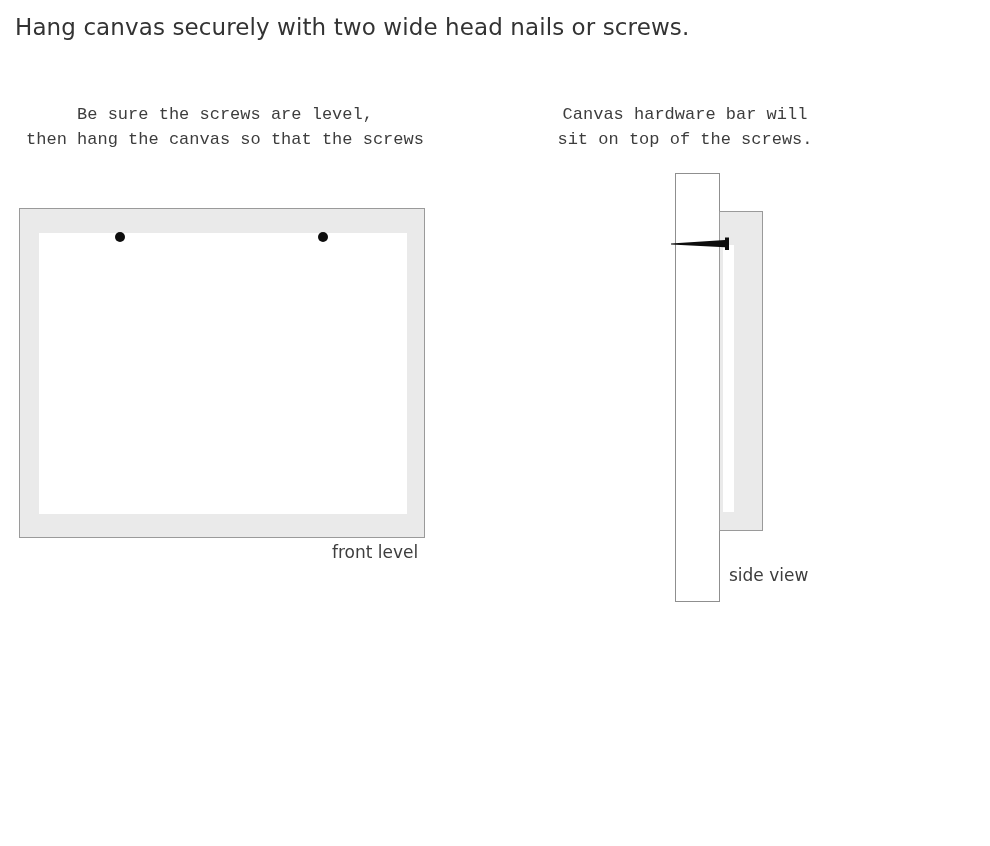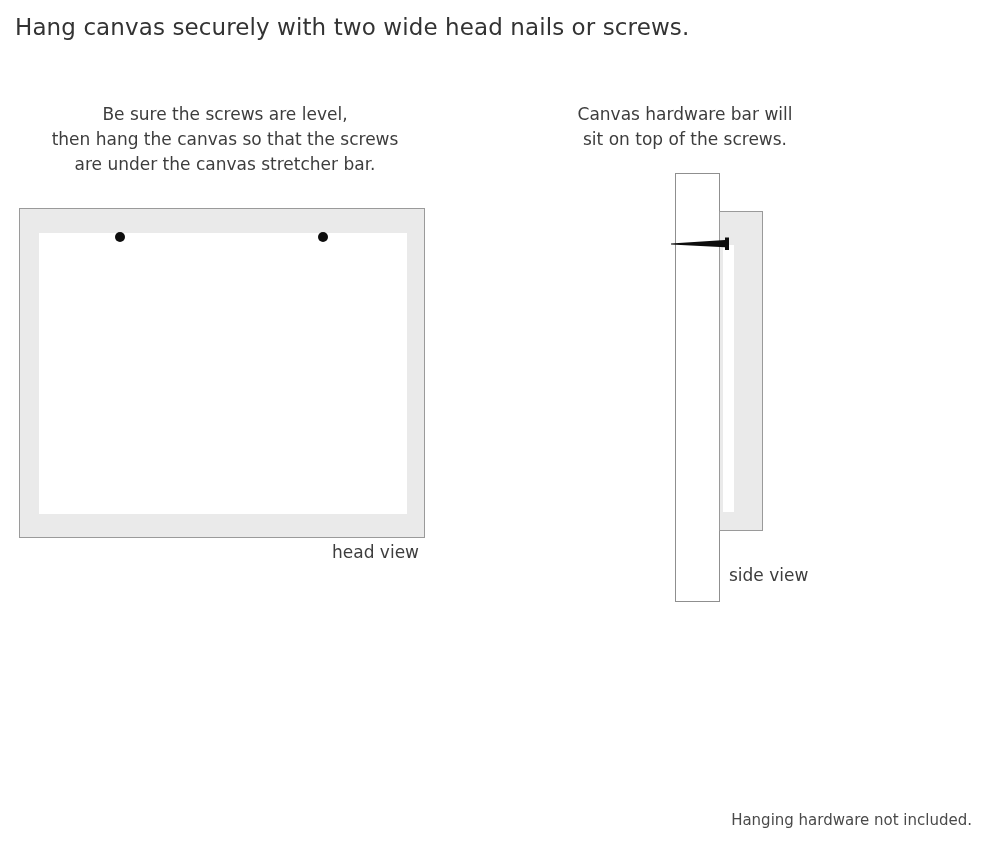--- a/index.html
+++ b/index.html
@@ -31,20 +31,21 @@
   }
 
   
   .caption {
     position: absolute;
     font-size: 17px;
     line-height: 25px;
     color: #3d3d3d;
     text-align: center;
     white-space: nowrap;
+    font-family: Liberation Mono, monospace;
   }
   .caption-left {
     left: 20px;
     top: 102px;
     width: 410px;
   }
   .caption-right {
     left: 545px;
     top: 102px;
     width: 280px;
@@ -143,40 +144,38 @@
   .footer .line { display: block; }
 </style>
 </head>
 <body>
 
 <div class="headline">Hang canvas securely with two wide head nails or screws.</div>
 
 <div class="caption caption-left">
   <span class="line">Be sure the screws are level,</span>
   <span class="line">then hang the canvas so that the screws</span>
-  <span class="line">are under the canvas stretcher bar.</span>
 </div>
 
 <div class="caption caption-right">
   <span class="line">Canvas hardware bar will</span>
   <span class="line">sit on top of the screws.</span>
 </div>
 
 <div class="front-view">
   <div class="front-view-inner"></div>
 </div>
 <div class="screw-dot left"></div>
 <div class="screw-dot right"></div>
-<div class="view-label label-front">head view</div>
+<div class="view-label label-front">front level</div>
 
 <div class="side-wall"></div>
 <div class="side-canvas"></div>
 <div class="side-canvas-inner"></div>
 <div class="nail">
   <svg width="64" height="16" viewBox="0 0 64 16">
     <path d="M0 7.6 L54 4.0 L54 1.5 L58 1.5 L58 14.0 L54 14.0 L54 11.2 L0 8.6 Z" fill="#0d0d0d"></path>
   </svg>
 </div>
 <div class="view-label label-side">side view</div>
 
 <div class="footer">
-  <span class="line">Hanging hardware not included.</span>
 </div>
 
 </body></html>

